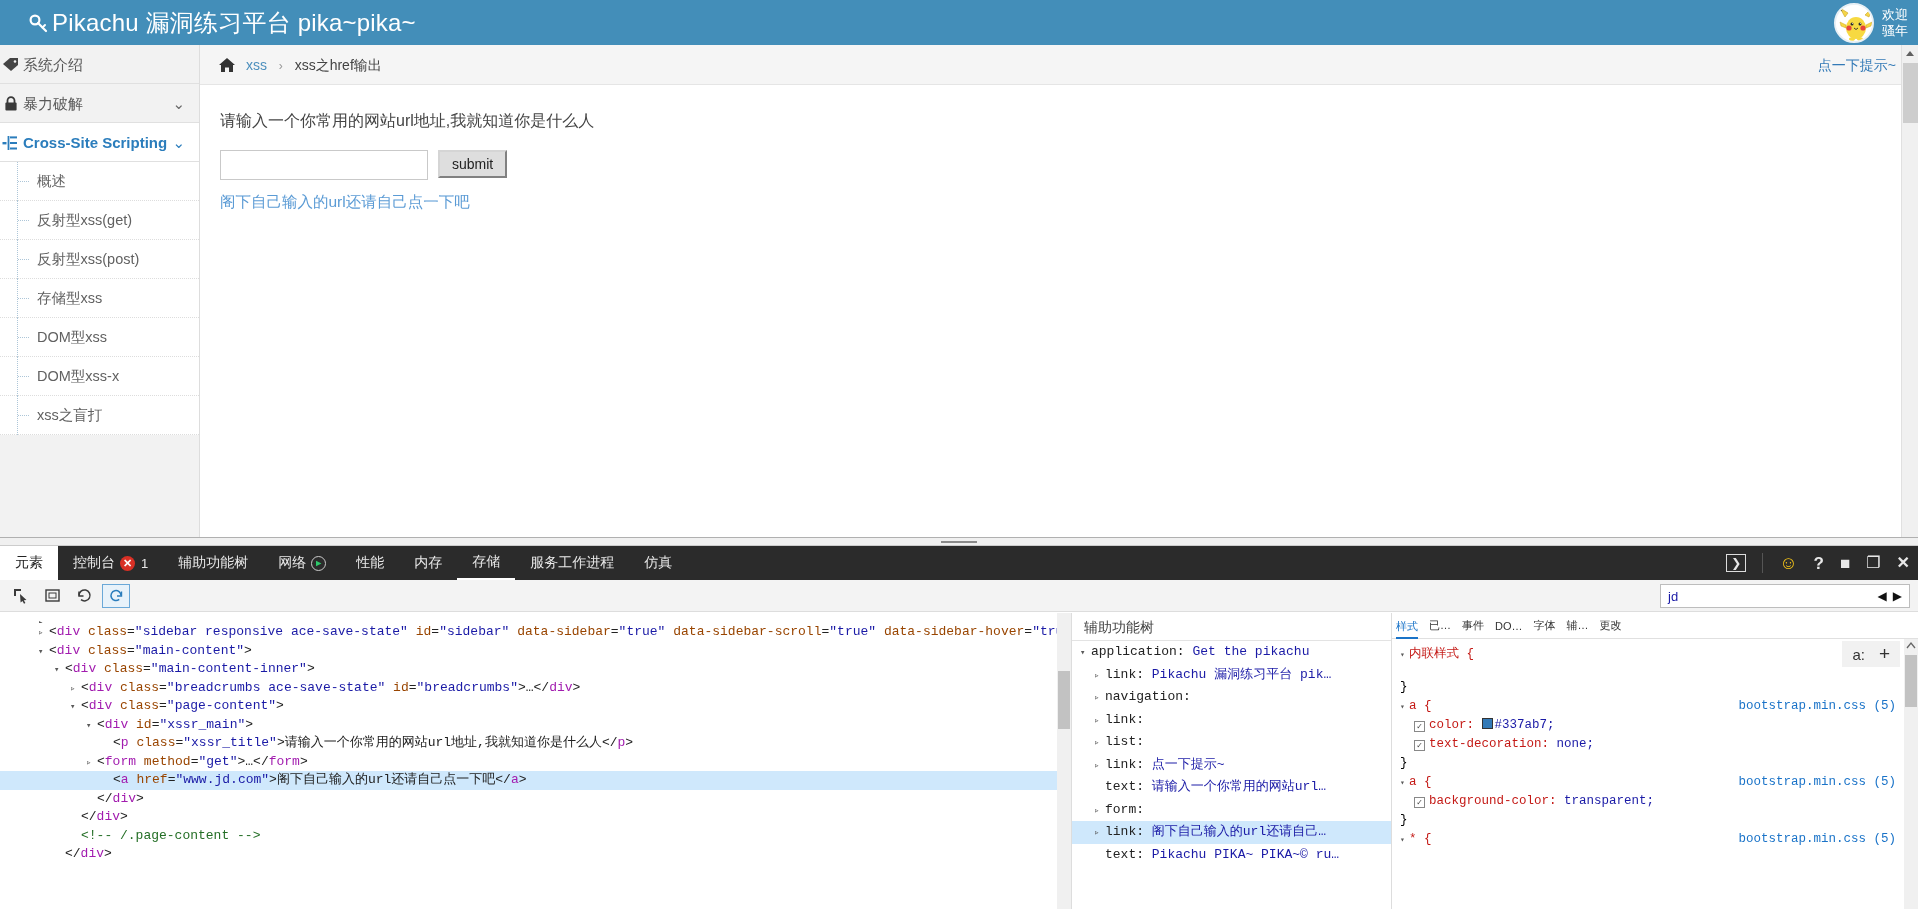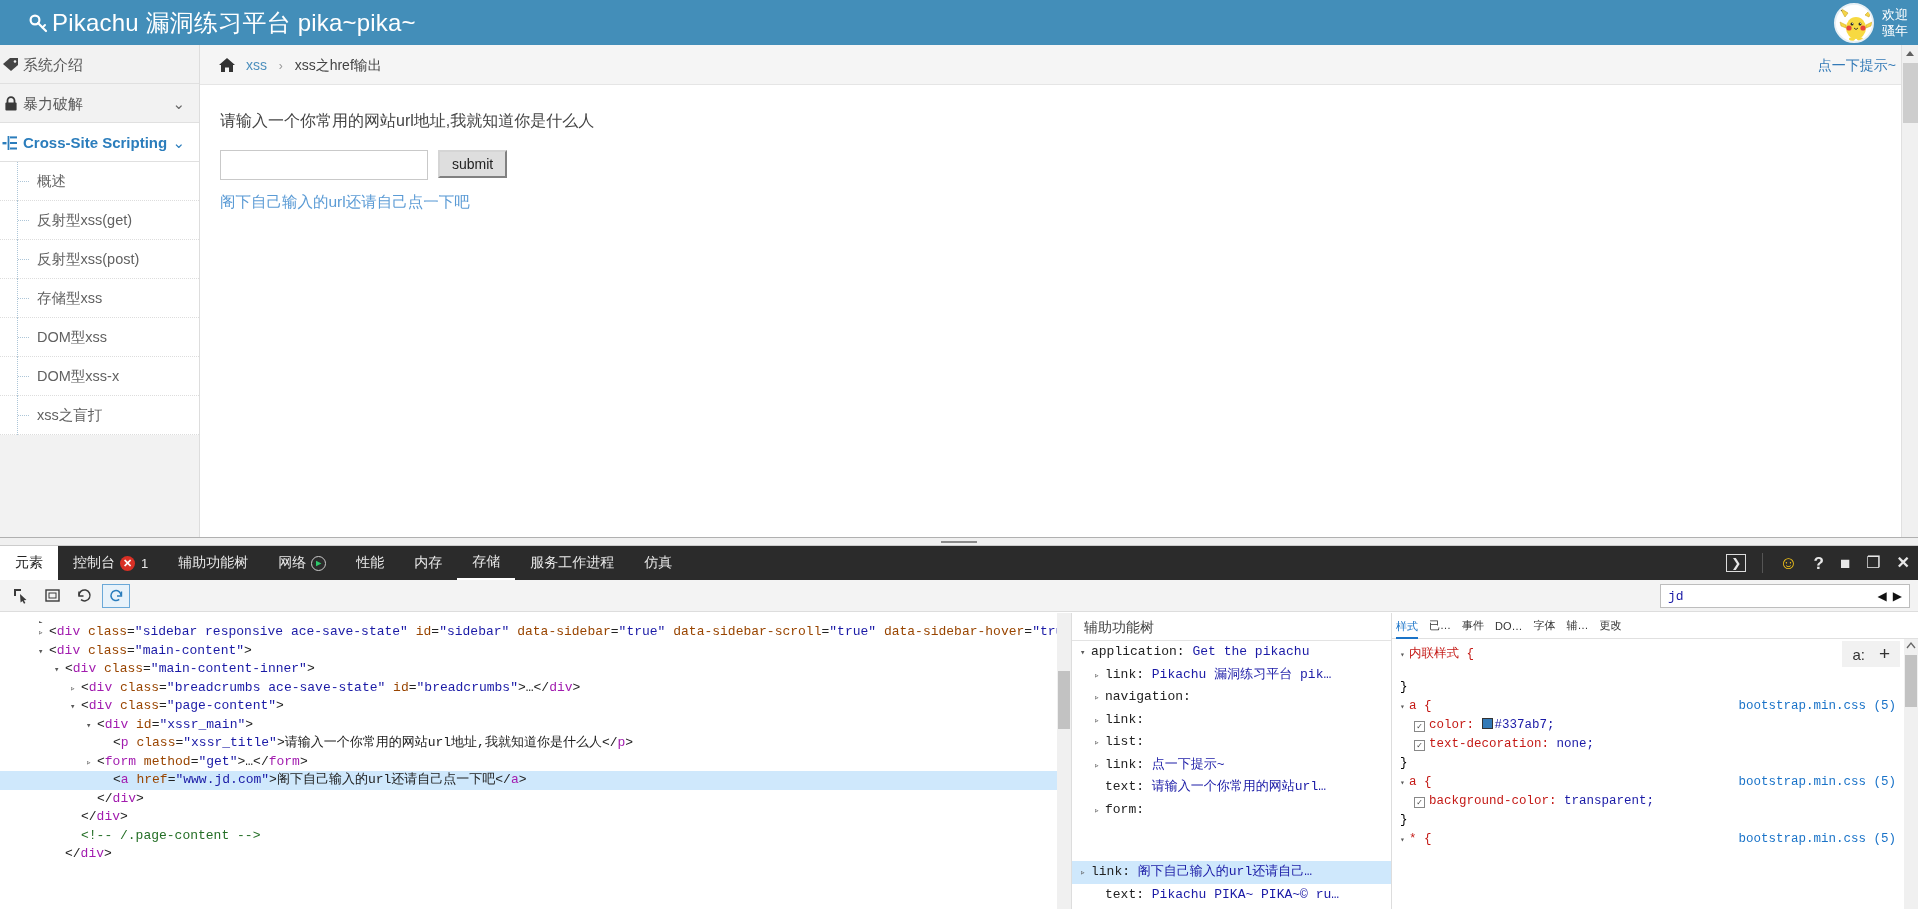--- a/index.html
+++ b/index.html
@@ -262,21 +262,21 @@
   }
   .sb-btn.active { border: 1px solid #6aa8d8; background: #e8f2fa; }
   .dt-search {
     position: absolute; right: 8px; top: 4px;
     width: 250px; height: 24px;
     border: 1px solid #bdbdbd; background: #fff;
     display: flex; align-items: center;
     padding: 0 4px 0 7px;
     font-size: 13px; color: #333;
   }
-  .dt-search .val { flex: 1; font-family: Liberation Mono, monospace; }
+  .dt-search .val { flex: 1; }
   .dt-search .nav-ar { color: #111; font-size: 12px; padding: 0 3px; cursor: pointer; }
 
   
   .dt-body {
     position: absolute; left: 0; top: 75px;
     width: 1918px; height: 297px;
     display: flex;
   }
   .dom-pane {
     width: 1072px; height: 297px;
@@ -596,21 +596,21 @@
       <div class="a11y-title">辅助功能树</div>
       <div id="a11y-rows">
           <div class="a11y-row" style="padding-left: 8px;"><span class="tri">▾</span><span class="a11y-role">application: </span><span class="a11y-name">Get the pikachu</span></div>
           <div class="a11y-row" style="padding-left: 22px;"><span class="tri">▹</span><span class="a11y-role">link: </span><span class="a11y-name">Pikachu 漏洞练习平台 pik…</span></div>
           <div class="a11y-row" style="padding-left: 22px;"><span class="tri">▹</span><span class="a11y-role">navigation: </span></div>
           <div class="a11y-row" style="padding-left: 22px;"><span class="tri">▹</span><span class="a11y-role">link: </span></div>
           <div class="a11y-row" style="padding-left: 22px;"><span class="tri">▹</span><span class="a11y-role">list: </span></div>
           <div class="a11y-row" style="padding-left: 22px;"><span class="tri">▹</span><span class="a11y-role">link: </span><span class="a11y-name">点一下提示~</span></div>
           <div class="a11y-row" style="padding-left: 22px;"><span class="tri"></span><span class="a11y-role">text: </span><span class="a11y-name">请输入一个你常用的网站url…</span></div>
           <div class="a11y-row" style="padding-left: 22px;"><span class="tri">▹</span><span class="a11y-role">form: </span></div>
-          <div class="a11y-row sel" style="padding-left: 8px; margin-top: 40px;"><span class="tri">▹</span><span class="a11y-role">link: </span><span class="a11y-name">阁下自己输入的url还请自己…</span></div>
+          <div class="a11y-row sel" style="padding-left: 22px;"><span class="tri">▹</span><span class="a11y-role">link: </span><span class="a11y-name">阁下自己输入的url还请自己…</span></div>
           <div class="a11y-row" style="padding-left: 22px;"><span class="tri"></span><span class="a11y-role">text: </span><span class="a11y-name">Pikachu PIKA~ PIKA~© ru…</span></div>
         </div>
     </div>
 
     <div class="styles-pane">
       <div class="st-tabs">
         <span class="t sel">样式</span>
         <span class="t">已…</span>
         <span class="t">事件</span>
         <span class="t">DO…</span>

